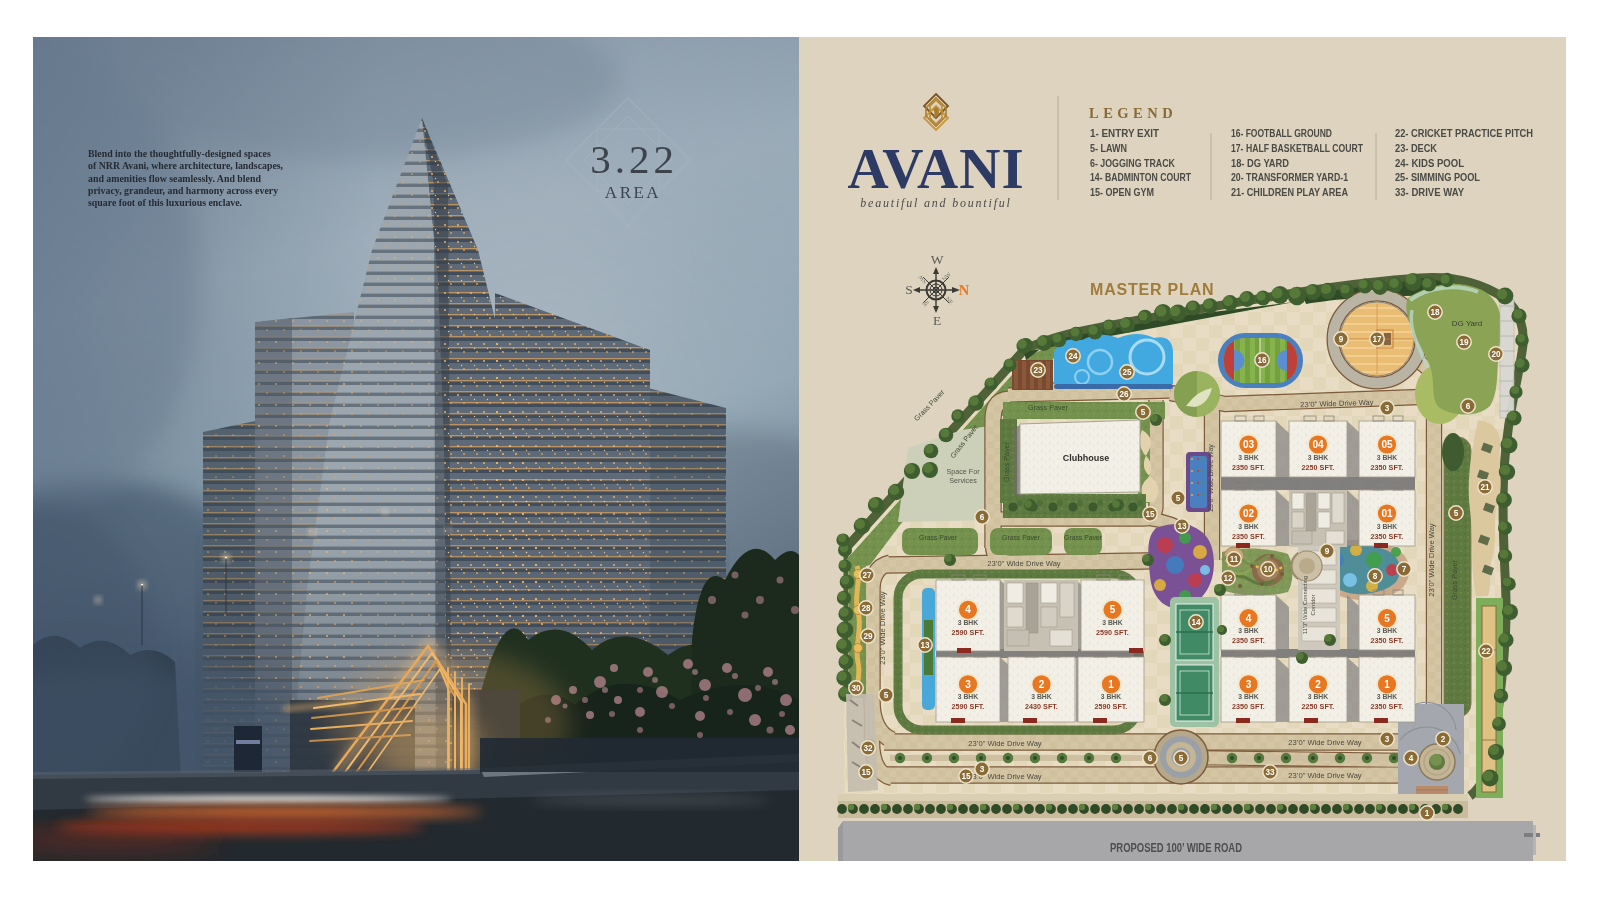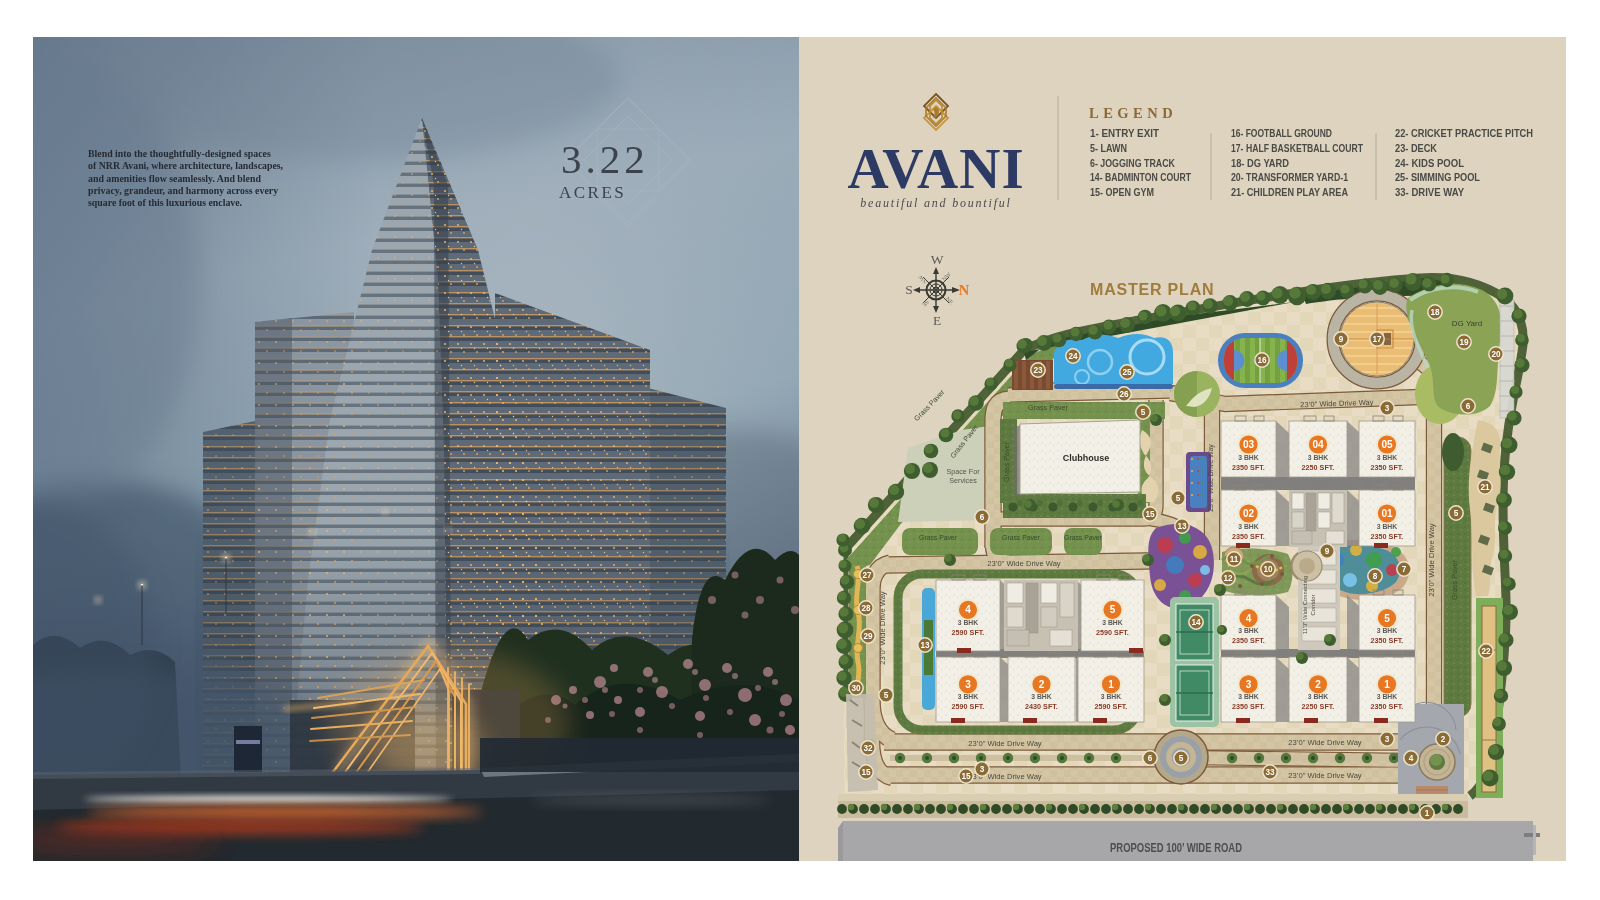--- a/index.html
+++ b/index.html
@@ -217,23 +217,23 @@
       </g>
     </svg>
 
     <div class="ltxt serif" style="left:55px;top:110px;font-size:11.2px;line-height:12.3px;color:#262b33;font-weight:bold;transform:scaleX(0.88);transform-origin:left top;">
       Blend into the thoughtfully-designed spaces<br>
       of NRR Avani, where architecture, landscapes,<br>
       and amenities flow seamlessly. And blend<br>
       privacy, grandeur, and harmony across every<br>
       square foot of this luxurious enclave.
     </div>
-    <div class="ltxt serif" style="left:524px;top:98px;width:150px;text-align:left;color:#3c434c;">
+    <div class="ltxt serif" style="left:524px;top:98px;width:150px;text-align:center;color:#3c434c;">
       <div style="font-size:41px;letter-spacing:4px;text-indent:4px;">3.22</div>
-      <div style="font-size:17px;letter-spacing:2.5px;margin-top:0px;text-indent:2px;">ACRES</div>
+      <div style="font-size:17px;letter-spacing:2.5px;margin-top:0px;text-indent:2px;">AREA</div>
     </div>
   </div>
 
   <div id="right">
     <svg width="767" height="824" viewBox="799 37 767 824" font-family="Liberation Sans, sans-serif">
 <defs>
 <pattern id="bldg" width="8" height="8" patternUnits="userSpaceOnUse">
   <rect width="8" height="8" fill="#f2efe7"></rect>
   <circle cx="2" cy="3" r="0.7" fill="#ddd8c9"></circle>
             <circle cx="6" cy="6" r="0.7" fill="#e4dfd2"></circle>

